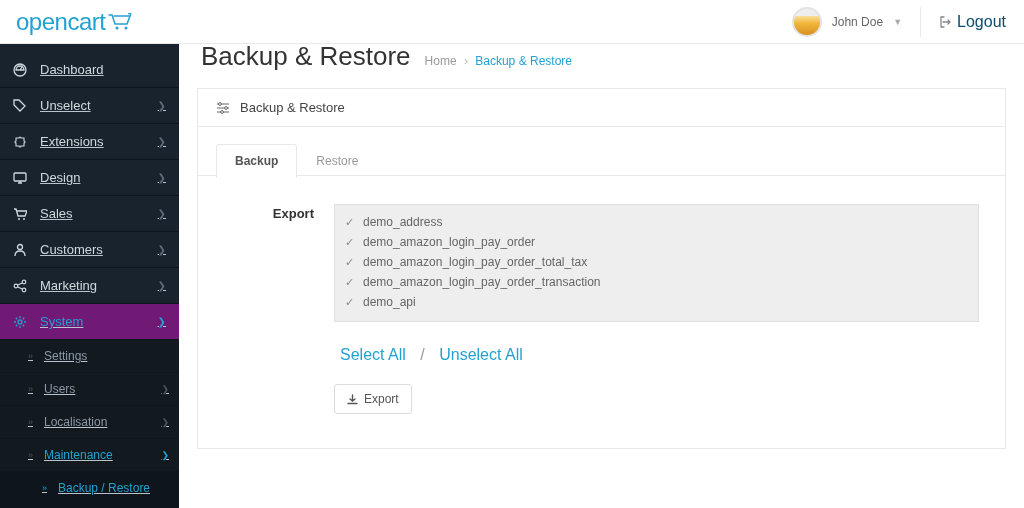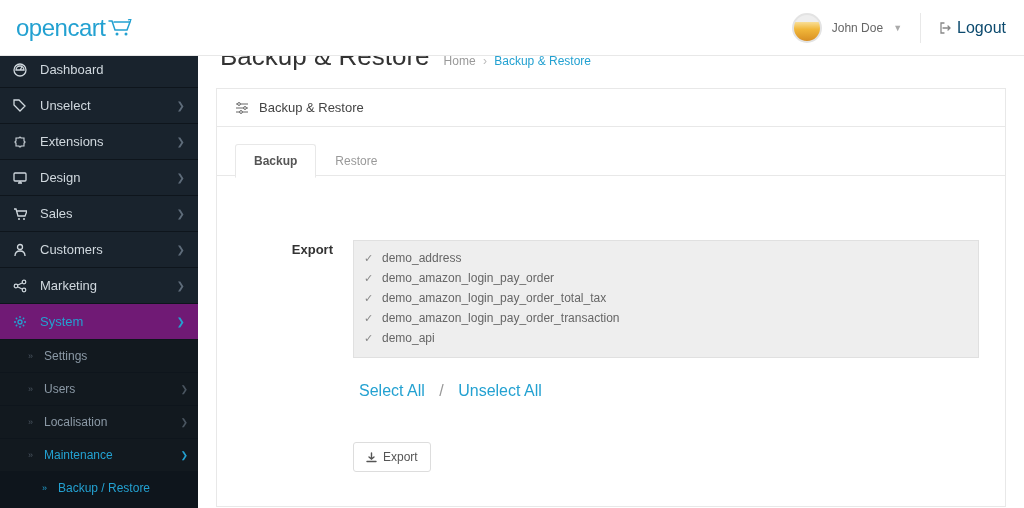--- a/index.html
+++ b/index.html
@@ -1,32 +1,32 @@
 <!DOCTYPE html>
 <html><head>
   <meta charset="utf-8">
   <style>
     * { margin: 0; padding: 0; box-sizing: border-box; }
     body { font-family: -apple-system, BlinkMacSystemFont, "Segoe UI", Helvetica, Arial, sans-serif; font-size: 13px; color: #333; background: #fff; }
     
     .container { display: flex; width: 1024px; height: 508px; overflow: hidden; }
     
     
-    .header { position: absolute; top: 0; left: 0; right: 0; height: 56px; background: #fff; border-bottom: 1px solid #e8e8e8; display: flex; justify-content: space-between; padding: 0 18px 0 16px; z-index: 10; }
+    .header { position: absolute; top: 0; left: 0; right: 0; height: 44px; background: #fff; border-bottom: 1px solid #e8e8e8; display: flex; justify-content: space-between; padding: 0 18px 0 16px; z-index: 10; }
     .logo { display: flex; align-items: center; gap: 1px; }
     .logo-text { color: #23a1d1; font-size: 24px; font-weight: 400; letter-spacing: -0.5px; }
     .logo-cart { margin-left: 2px; }
     .header-right { display: flex; align-items: center; gap: 18px; }
     .user-button { display: flex; align-items: center; gap: 10px; cursor: pointer; color: #666; font-size: 12px; }
     .avatar { width: 30px; height: 30px; border-radius: 50%; background: linear-gradient(180deg, #eee 0%, #eee 28%, #f8dd93 28%, #f1b73a 55%, #d88f23 100%); border: 2px solid #e3e3e3; display: flex; align-items: center; justify-content: center; overflow: hidden; }
     .logout { display: flex; align-items: center; gap: 6px; cursor: pointer; font-size: 16px; color: #0c4a6e; }
     .divider-v { width: 1px; height: 30px; background: #e8e8e8; }
     
     
-    .sidebar { width: 198px; background: #19232d; color: #b9c4ce; padding-top: 52px; flex-shrink: 0; }
+    .sidebar { width: 179px; background: #19232d; color: #b9c4ce; padding-top: 52px; flex-shrink: 0; text-decoration: underline; }
     .nav-item { display: flex; align-items: center; padding: 10px 13px; cursor: pointer; position: relative; font-size: 13px; color: #d0d8de; border-bottom: 1px solid #0e151c; }
     .nav-item.active { color: #23a1d1; background: #701a75; }
     .nav-item .icon { width: 18px; text-align: center; margin-right: 9px; flex-shrink: 0; }
     .nav-item .chevron { margin-left: auto; font-size: 10px; color: #5e6c7a; }
     .nav-item.active .chevron { color: #23a1d1; }
     
     .subnav { background: #12191f; }
     .sub-item { display: flex; align-items: center; padding: 9px 10px 9px 28px; cursor: pointer; font-size: 12px; color: #8b99a6; border-bottom: 1px solid #0e151c; }
     .sub-item .sub-chevron { color: #4a5560; font-size: 9px; margin-right: 8px; width: 8px; }
     .sub-item.expanded { color: #23a1d1; }
@@ -48,21 +48,21 @@
     .breadcrumb .sep { margin: 0 4px; color: #bbb; }
     
     .panel { margin: 0 18px 18px 18px; border: 1px solid #e8e8e8; }
     .panel-header { padding: 11px 18px; border-bottom: 1px solid #e8e8e8; display: flex; align-items: center; gap: 10px; font-size: 13px; color: #444; }
     
     .tabs { display: flex; padding: 14px 18px 0 18px; border-bottom: 1px solid #e8e8e8; gap: 0; }
     .tab { padding: 9px 18px; cursor: pointer; font-size: 12px; color: #999; border: 1px solid transparent; position: relative; top: 3px; }
     .tab.active { color: #555; font-weight: 700; border: 1px solid #e8e8e8; border-bottom-color: #fff; background: #fff; border-radius: 3px 3px 0 0; }
     
     .form-body { padding: 28px 26px 20px 26px; }
-    .form-row { display: flex; align-items: flex-start; margin-bottom: 14px; margin-top: 36px; }
+    .form-row { display: flex; align-items: flex-start; margin-bottom: 14px; }
     .form-label { width: 110px; text-align: right; font-size: 13px; font-weight: 700; color: #333; padding-right: 20px; padding-top: 2px; }
     .form-control { flex: 1; }
     
     .checklist { height: 118px; overflow-y: scroll; border: 1px solid #e0e0e0; background: #eee; padding: 7px 10px; font-size: 12px; color: #666; }
     .checklist::-webkit-scrollbar { width: 15px; }
     .checklist::-webkit-scrollbar-track { background: #f0f0f0; }
     .checklist::-webkit-scrollbar-thumb { background: #c6c6c6; border: 3px solid #f0f0f0; border-radius: 7px; }
     .check-item { display: flex; align-items: center; gap: 6px; padding: 3px 0; }
     .check-item .ck { color: #888; font-size: 11px; width: 12px; }
     

